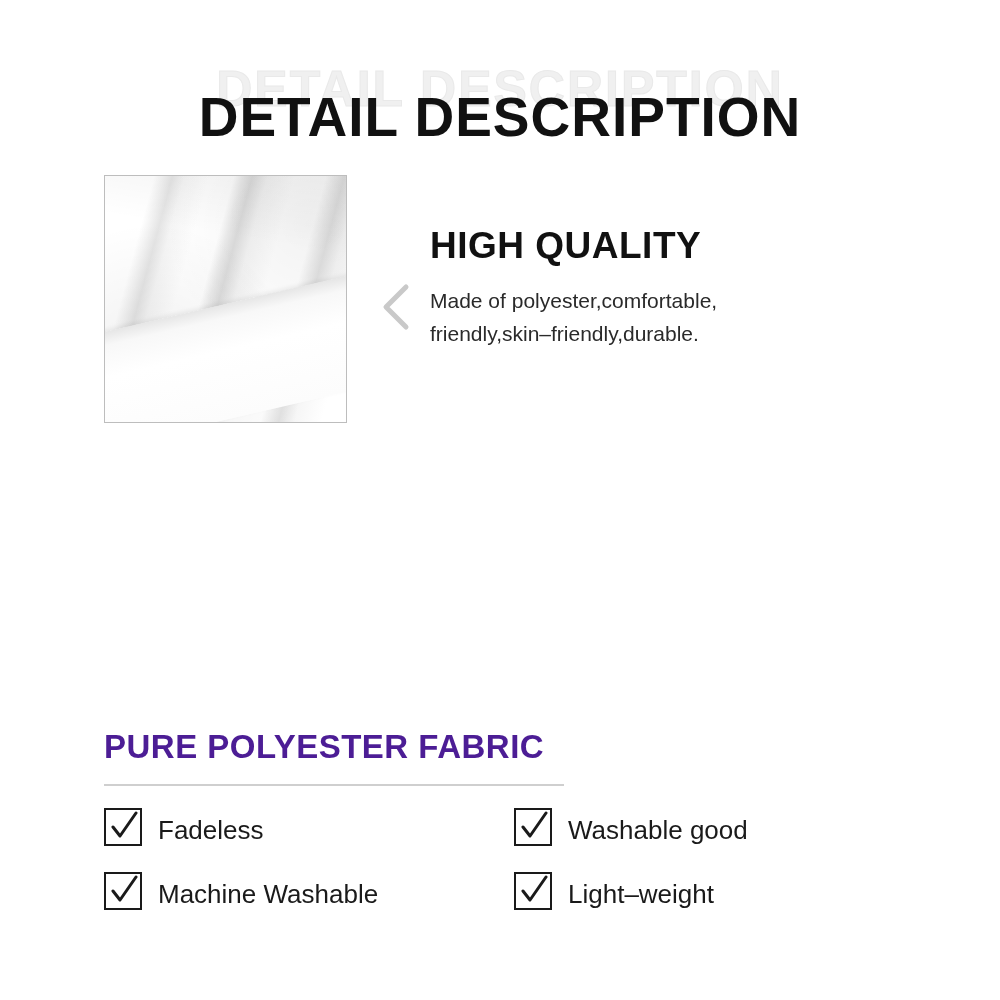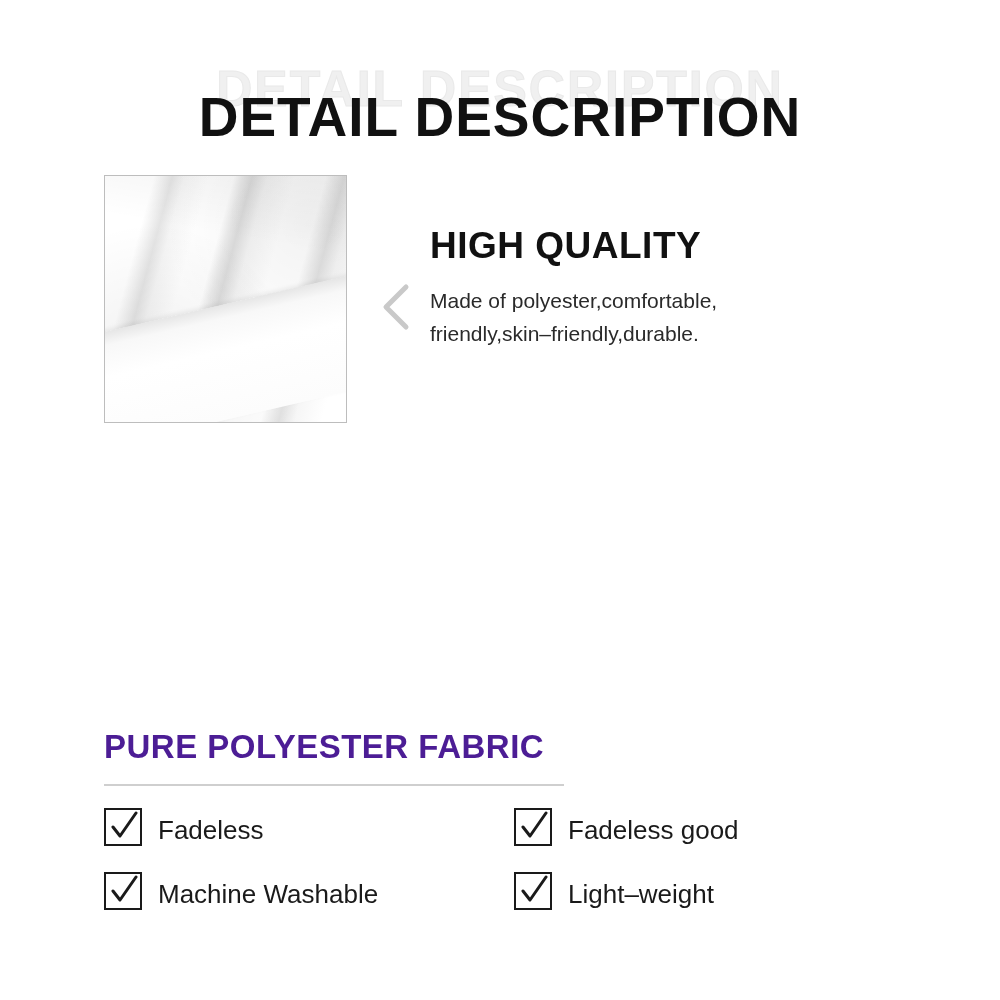--- a/index.html
+++ b/index.html
@@ -295,21 +295,21 @@
         </span>
         <span class="check-label">Fadeless</span>
       </div>
 
       <div class="check-item">
         <span class="checkbox">
           <svg width="30" height="32" viewBox="0 0 30 32">
             <polyline points="4,16 11,25 27,2" fill="none" stroke="#1a1a1a" stroke-width="3" stroke-linecap="round" stroke-linejoin="round"></polyline>
           </svg>
         </span>
-        <span class="check-label">Fadeless good</span>
+        <span class="check-label">Washable good</span>
       </div>
 
       <div class="check-item">
         <span class="checkbox">
           <svg width="30" height="32" viewBox="0 0 30 32">
             <polyline points="4,16 11,25 27,2" fill="none" stroke="#1a1a1a" stroke-width="3" stroke-linecap="round" stroke-linejoin="round"></polyline>
           </svg>
         </span>
         <span class="check-label">Machine Washable</span>
       </div>

